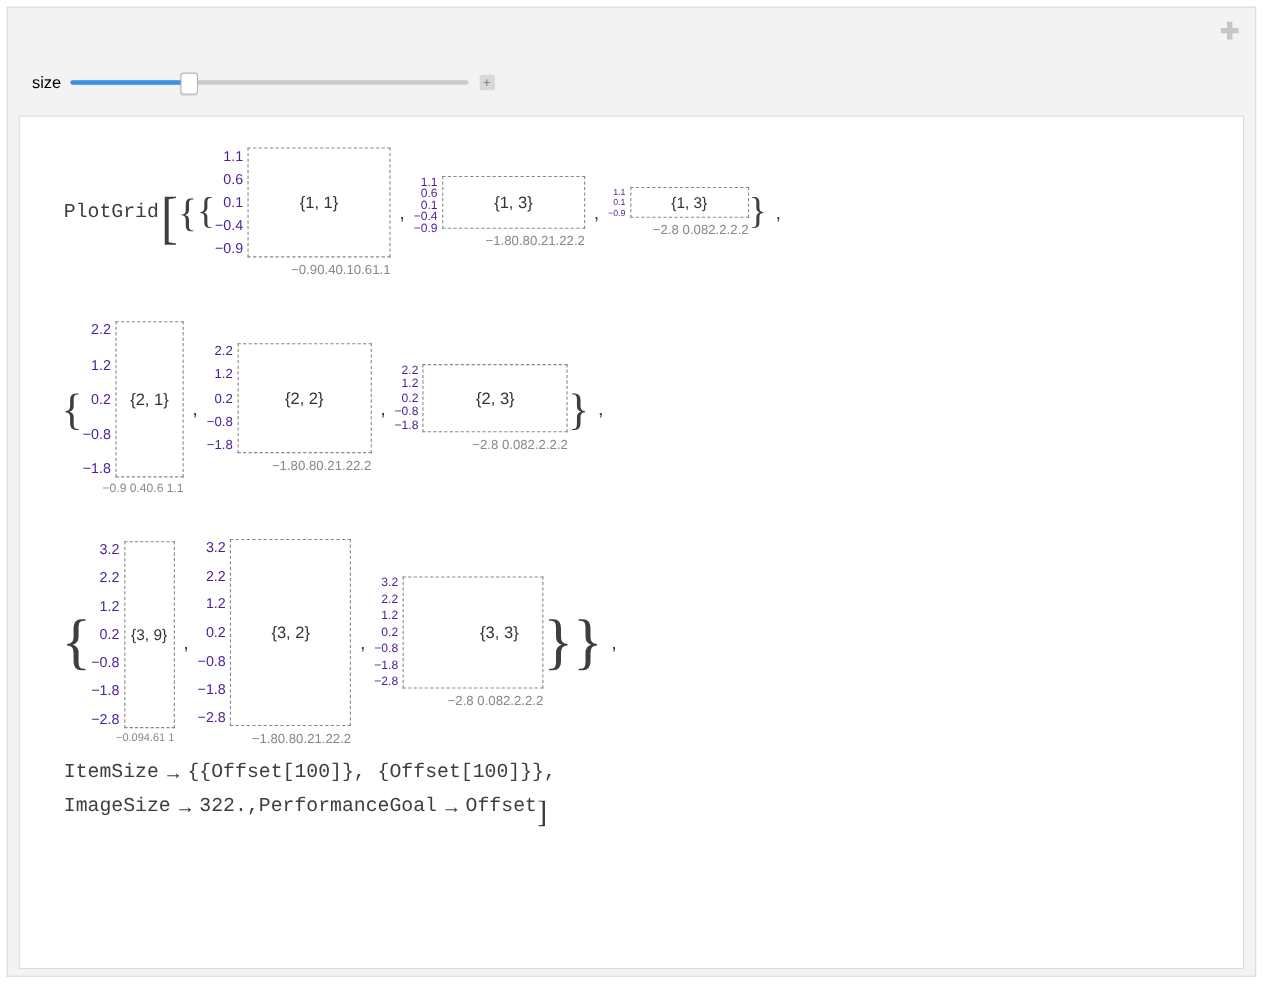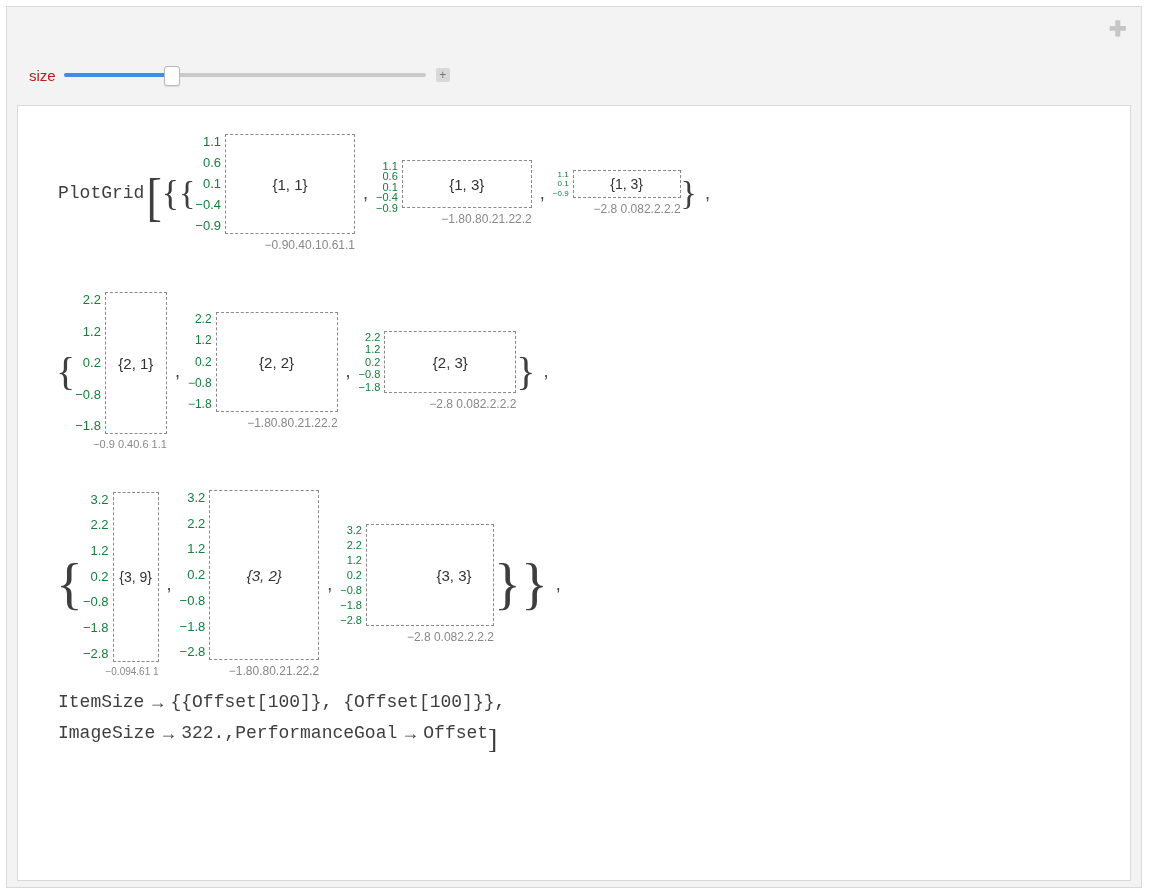--- a/index.html
+++ b/index.html
@@ -32,21 +32,21 @@
     font-weight: bold;
   }
   .slider-row {
     display: flex;
     align-items: center;
     padding: 44px 0 0 22px;
     height: 48px;
   }
   .slider-label {
     font-size: 15px;
-    color: #b91c1c;
+    color: #000000;
     margin-right: 8px;
   }
   .slider-track {
     position: relative;
     width: 362px;
     height: 4px;
     background: #cacaca;
     border-radius: 2px;
   }
   .slider-fill {
@@ -149,21 +149,21 @@
   .mini-plot-inner {
     display: flex;
     align-items: center;
   }
   .yticks {
     display: flex;
     flex-direction: column;
     justify-content: space-between;
     text-align: right;
     margin-right: 4px;
-    color: #15803d;
+    color: #4c1d95;
     font-size: 13px;
     line-height: 1.05;
   }
   .yticks.sm { font-size: 12px; }
   .yticks.xs { font-size: 11px; line-height: 0.95; }
   .yticks.xxs { font-size: 8px; line-height: 0.9; }
   .plot-frame {
     border: 1px dashed #8a8a8a;
     background: #fff;
     display: flex;
@@ -360,21 +360,21 @@
         <div class="mini-plot-inner">
           <div class="yticks" style="height:168px;">
             <span>3.2</span>
             <span>2.2</span>
             <span>1.2</span>
             <span>0.2</span>
             <span>−0.8</span>
             <span>−1.8</span>
             <span>−2.8</span>
           </div>
-          <div class="plot-frame" style="width:110px;height:170px;font-style:italic;">
+          <div class="plot-frame" style="width:110px;height:170px;">
             <span>{3, 2}</span>
           </div>
         </div>
         <div class="xticks" style="font-size:12px;">−1.80.80.21.22.2</div>
       </div>
 
       <span class="comma">,</span>
 
       <div class="mini-plot">
         <div class="mini-plot-inner">

